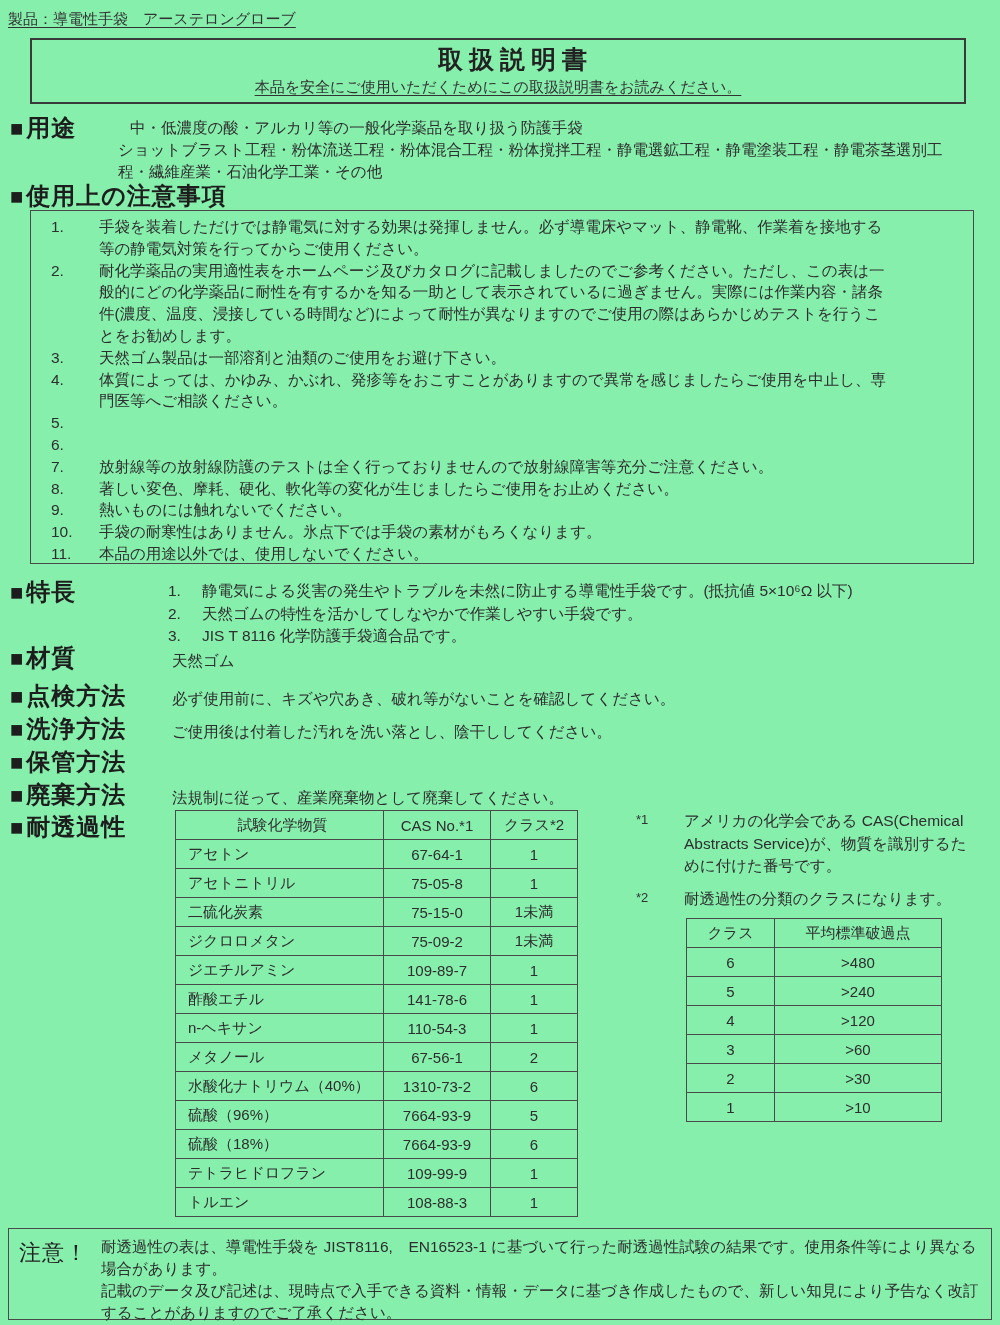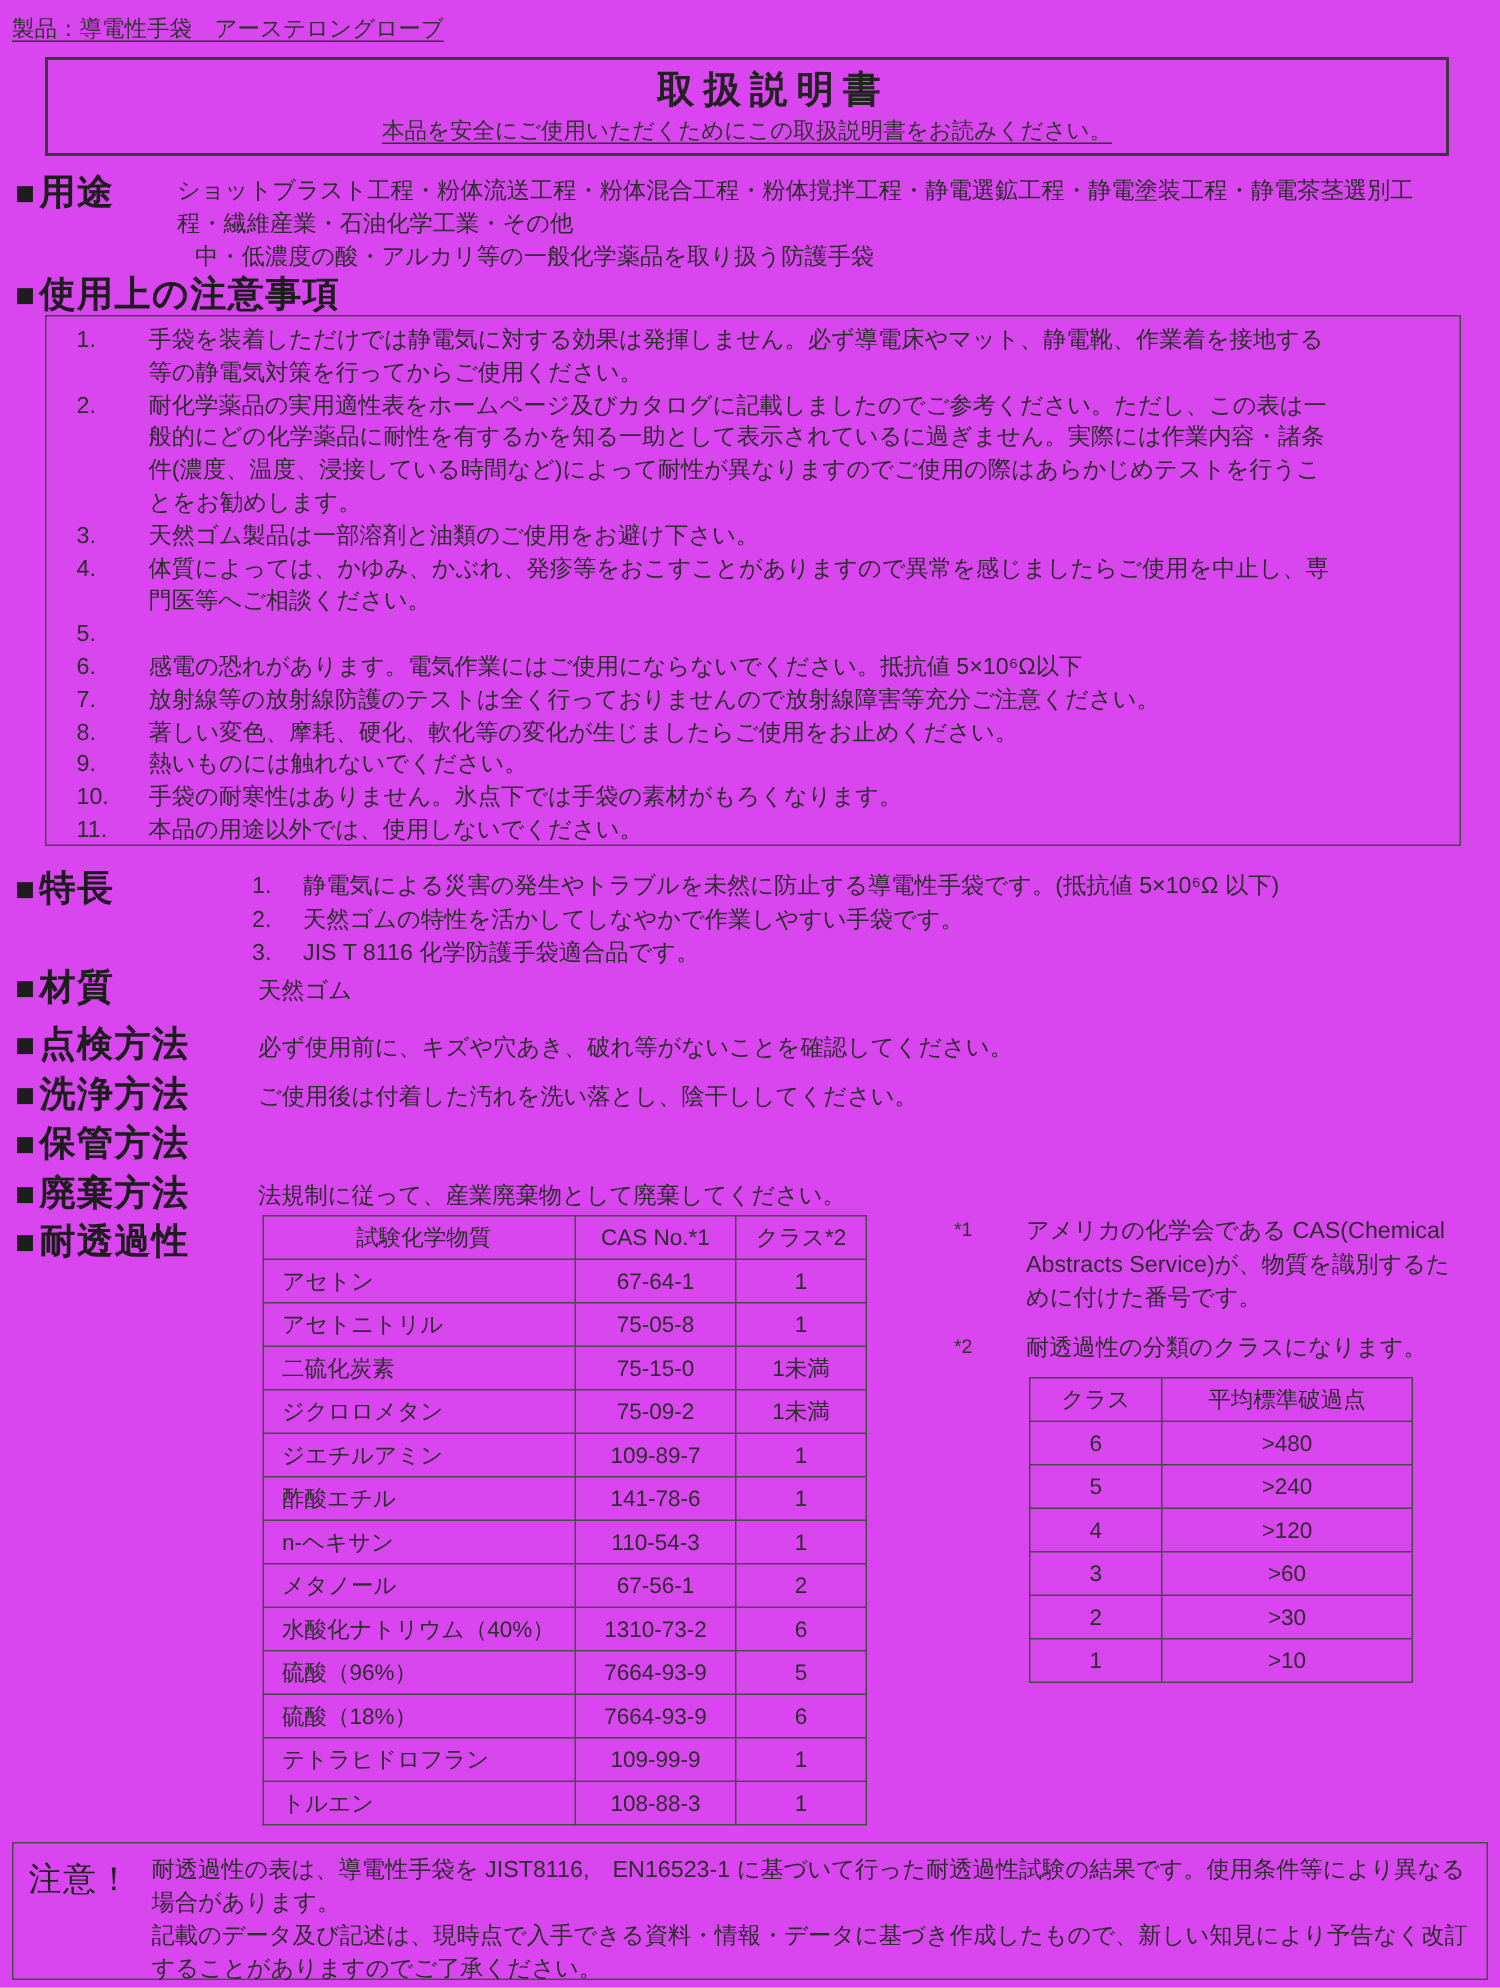--- a/index.html
+++ b/index.html
@@ -1,19 +1,19 @@
 <!DOCTYPE html>
 <html><head>
 <meta charset="utf-8">
 <style>
   html,body{margin:0;padding:0;background:#d8d8d8;}
   .page{
     position:relative;
     width:1000px;height:1325px;
-    background:#d946ef;
+    background:#86efac;
     font-family:"Liberation Sans","DejaVu Sans",sans-serif;
     color:#2e2e2e;
     overflow:hidden;
   }
   .abs{position:absolute;}
   .underline{text-decoration:underline;text-underline-offset:3px;}
 
   .product-line{left:8px;top:10px;font-size:15px;color:#333;}
 
   .title-box{
@@ -75,22 +75,22 @@
 
   <div class="abs title-box">
     <div class="doc-title">取扱説明書</div>
     <div class="doc-subtitle underline">本品を安全にご使用いただくためにこの取扱説明書をお読みください。</div>
   </div>
 
   <div class="abs sec-heading" style="left:10px;top:112px;">
     <span class="bullet">■</span><span>用途</span>
   </div>
   <div class="abs body-text" style="left:118px;top:117px;width:846px;">
+    <div style="padding-left:12px;">中・低濃度の酸・アルカリ等の一般化学薬品を取り扱う防護手袋</div>
     <div>ショットブラスト工程・粉体流送工程・粉体混合工程・粉体撹拌工程・静電選鉱工程・静電塗装工程・静電茶茎選別工程・繊維産業・石油化学工業・その他</div>
-    <div style="padding-left:12px;">中・低濃度の酸・アルカリ等の一般化学薬品を取り扱う防護手袋</div>
   </div>
 
   <div class="abs sec-heading" style="left:10px;top:180px;">
     <span class="bullet">■</span><span>使用上の注意事項</span>
   </div>
   <div class="abs notice-box">
     <div class="n-item">
         <span class="num">1.</span>
         <span class="txt">手袋を装着しただけでは静電気に対する効果は発揮しません。必ず導電床やマット、静電靴、作業着を接地する等の静電気対策を行ってからご使用ください。</span>
       </div>
@@ -104,21 +104,20 @@
       </div>
     <div class="n-item">
         <span class="num">4.</span>
         <span class="txt">体質によっては、かゆみ、かぶれ、発疹等をおこすことがありますので異常を感じましたらご使用を中止し、専門医等へご相談ください。</span>
       </div>
     <div class="n-item">
         <span class="num">5.</span>
       </div>
     <div class="n-item">
         <span class="num">6.</span>
-        <span class="txt">感電の恐れがあります。電気作業にはご使用にならないでください。抵抗値 5×10⁶Ω以下</span>
       </div>
     <div class="n-item">
         <span class="num">7.</span>
         <span class="txt">放射線等の放射線防護のテストは全く行っておりませんので放射線障害等充分ご注意ください。</span>
       </div>
     <div class="n-item">
         <span class="num">8.</span>
         <span class="txt">著しい変色、摩耗、硬化、軟化等の変化が生じましたらご使用をお止めください。</span>
       </div>
     <div class="n-item">

